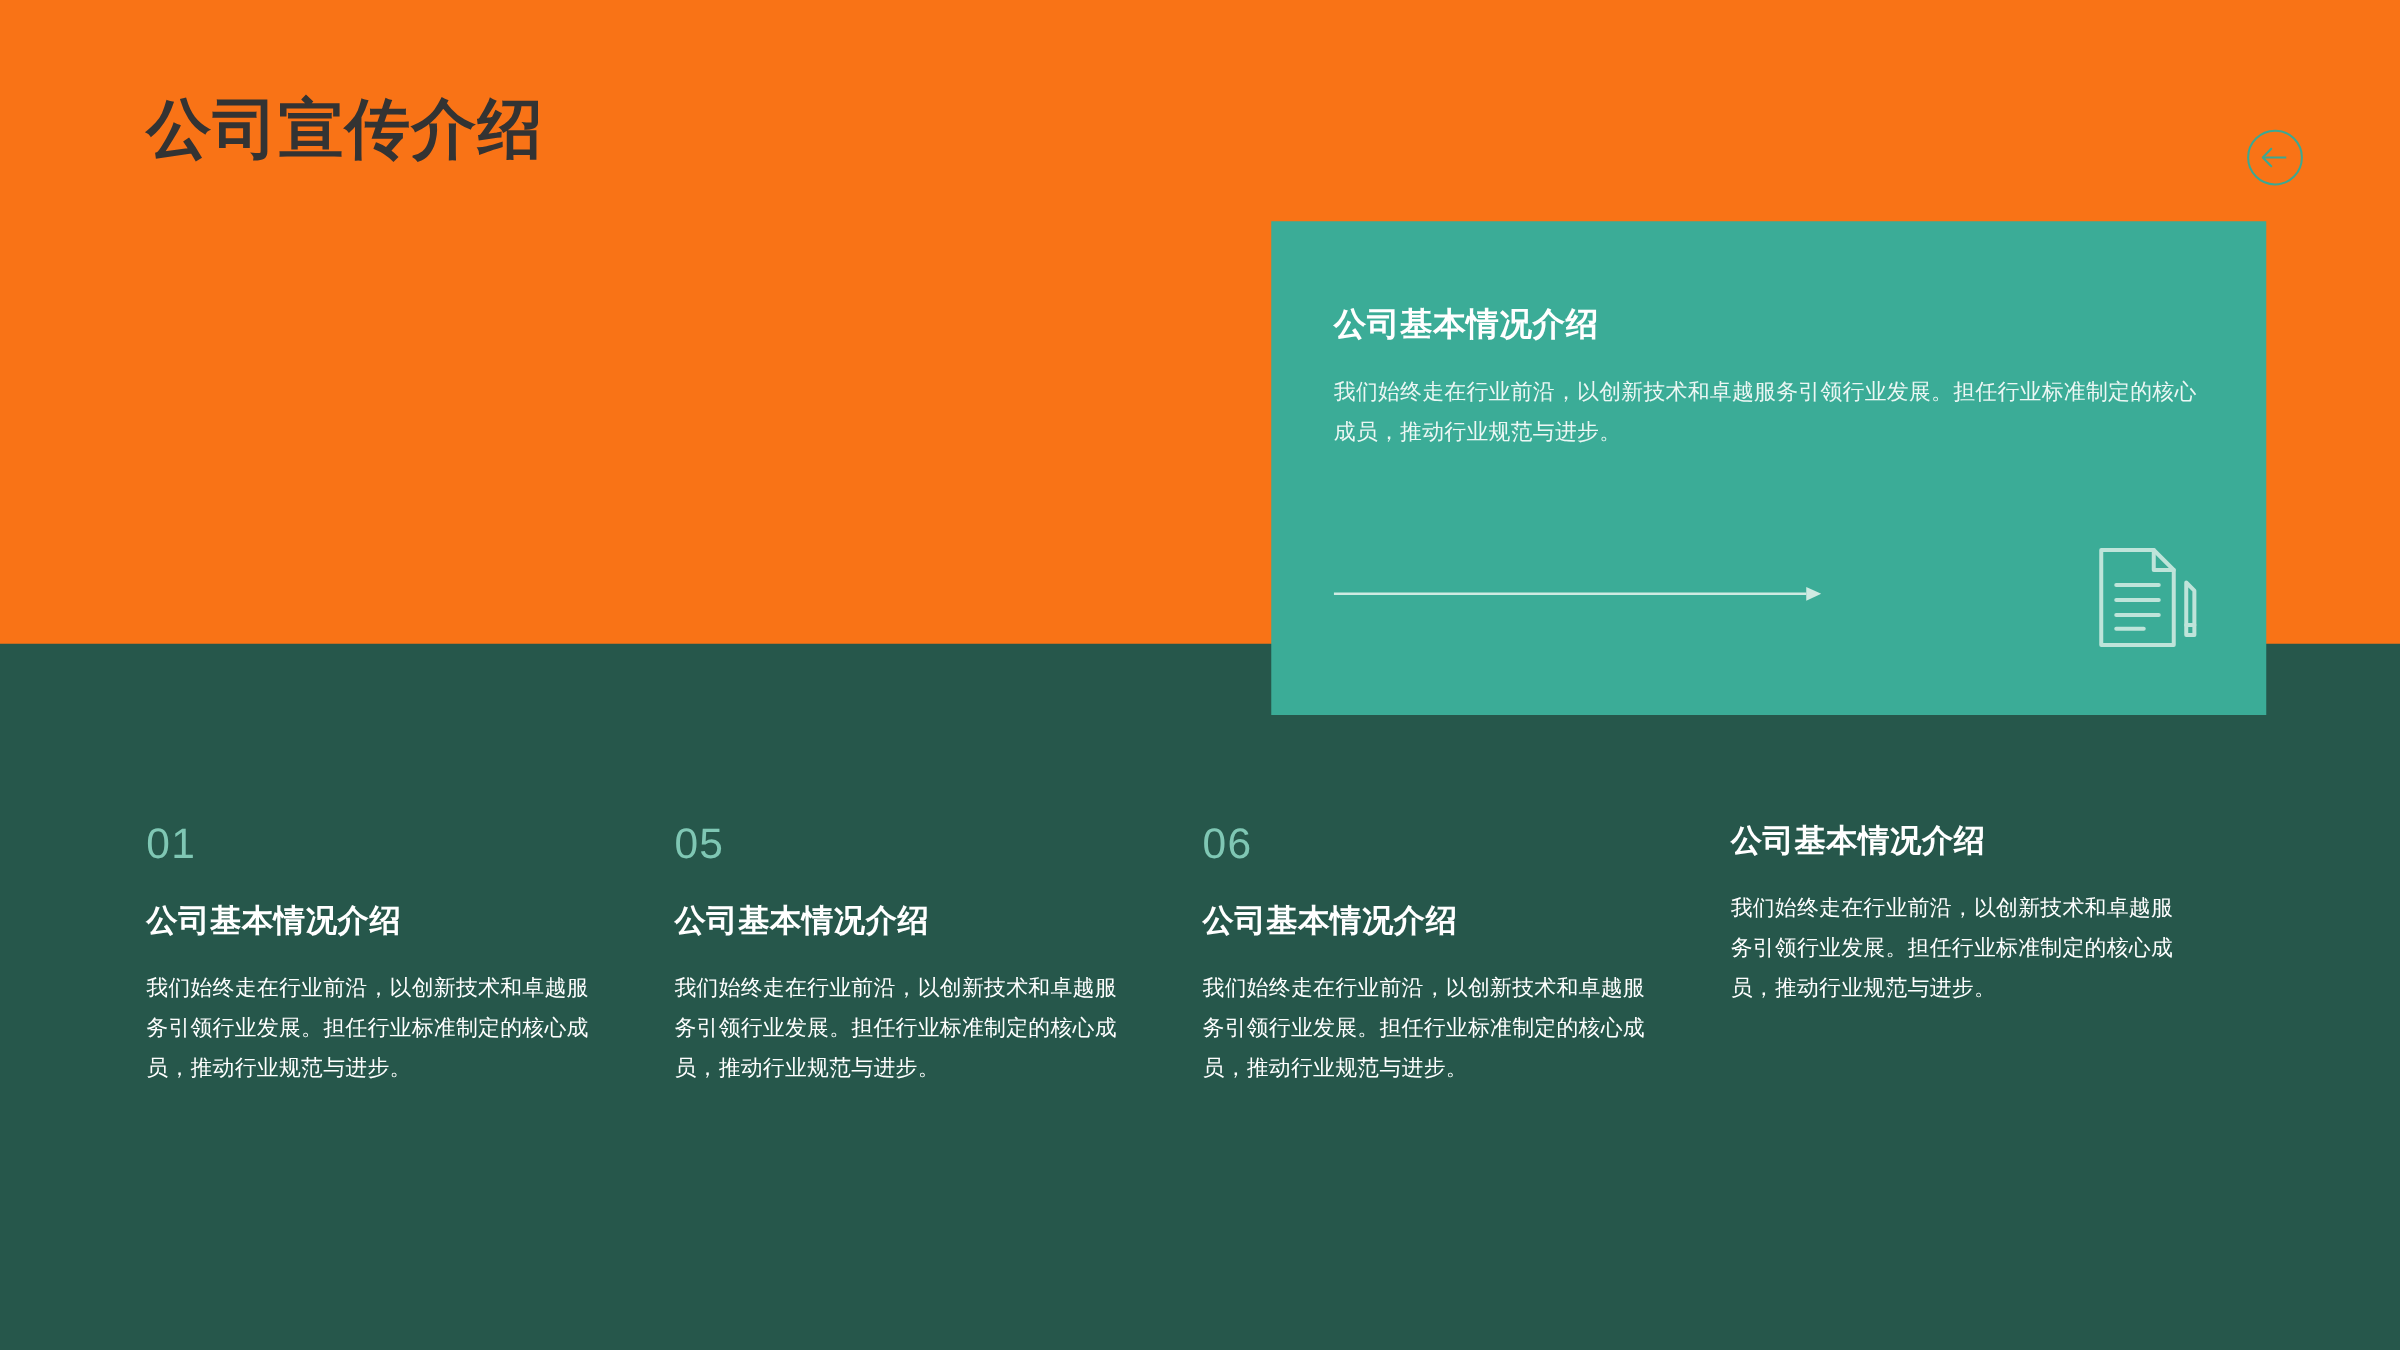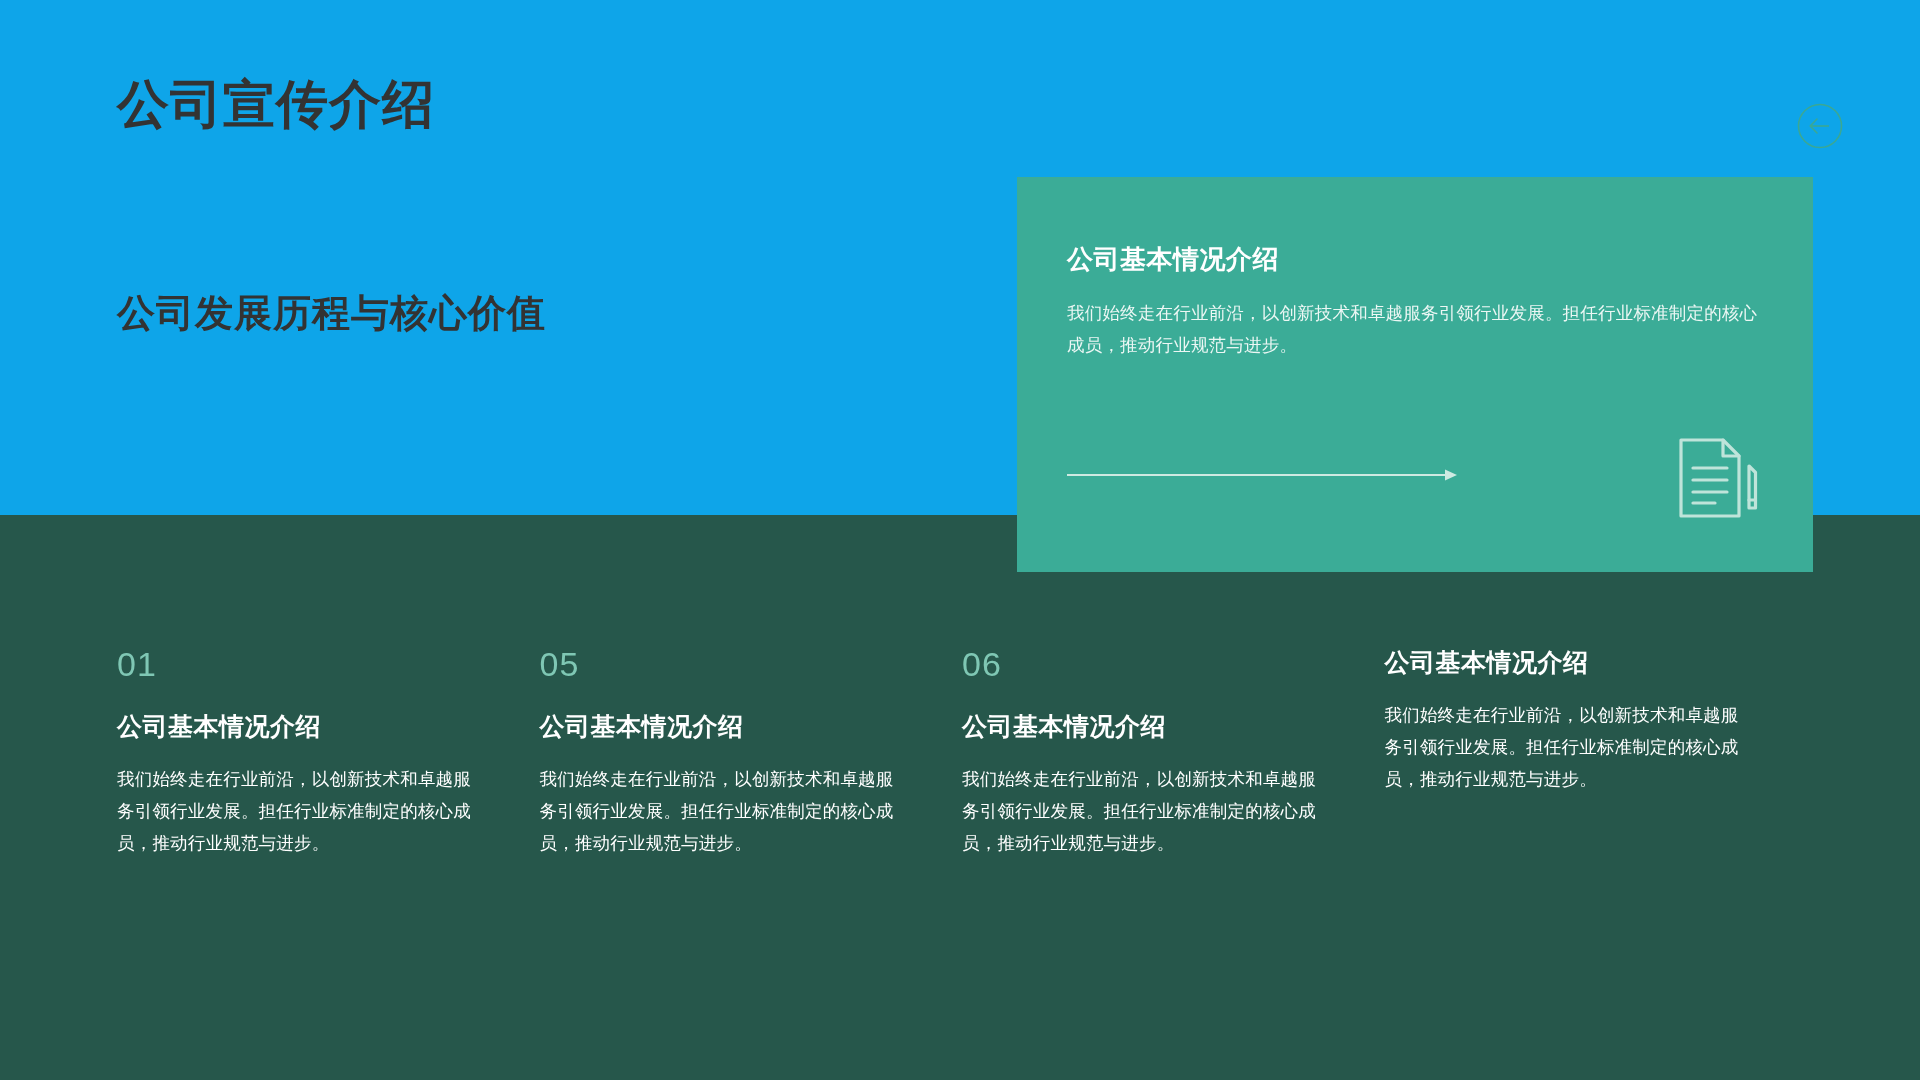--- a/index.html
+++ b/index.html
@@ -5,21 +5,21 @@
   * { margin:0; padding:0; box-sizing:border-box; }
   html, body {
     width:1920px; height:1080px;
     font-family:"Liberation Sans","DejaVu Sans",sans-serif;
     background:#ffffff;
     overflow:hidden;
   }
   #slide {
     position:relative;
     width:1920px; height:1080px;
-    background:#0ea5e9;
+    background:#f97316;
   }
 
   
   .main-title {
     position:absolute;
     left:117px; top:76px;
     font-size:52px;
     font-weight:700;
     color:#333333;
     letter-spacing:1px;
@@ -81,21 +81,21 @@
   
   .dark-band {
     position:absolute;
     left:0; top:515px;
     width:1920px; height:565px;
     background:#26574B;
   }
 
   .columns {
     position:absolute;
-    left:117px; top:132px;
+    left:117px; top:143px;
     width:1690px;
     display:flex;
     gap:0px;
   }
   .col { width:432px; padding-right:60px; }
   .col-num {
     font-size:34px;
     font-weight:400;
     color:#7FC7B4;
     letter-spacing:1px;
@@ -117,21 +117,20 @@
     letter-spacing:0.2px;
   }
 </style>
 </head>
 <body>
 
 <div id="slide">
 
   <h1 class="main-title">公司宣传介绍</h1>
 
-  <h2 class="sub-title">公司发展历程与核心价值</h2>
 
   <div class="back-btn">
     <svg width="46" height="46" viewBox="0 0 46 46">
       <circle cx="23" cy="23" r="21.5" fill="none" stroke="#3BA893" stroke-width="1.6"></circle>
       <line x1="13.5" y1="23" x2="32" y2="23" stroke="#3BA893" stroke-width="1.6"></line>
       <polyline points="20,16 13.2,23 20,30" fill="none" stroke="#3BA893" stroke-width="1.6" stroke-linecap="round" stroke-linejoin="round"></polyline>
     </svg>
   </div>
 
   <div class="dark-band">

